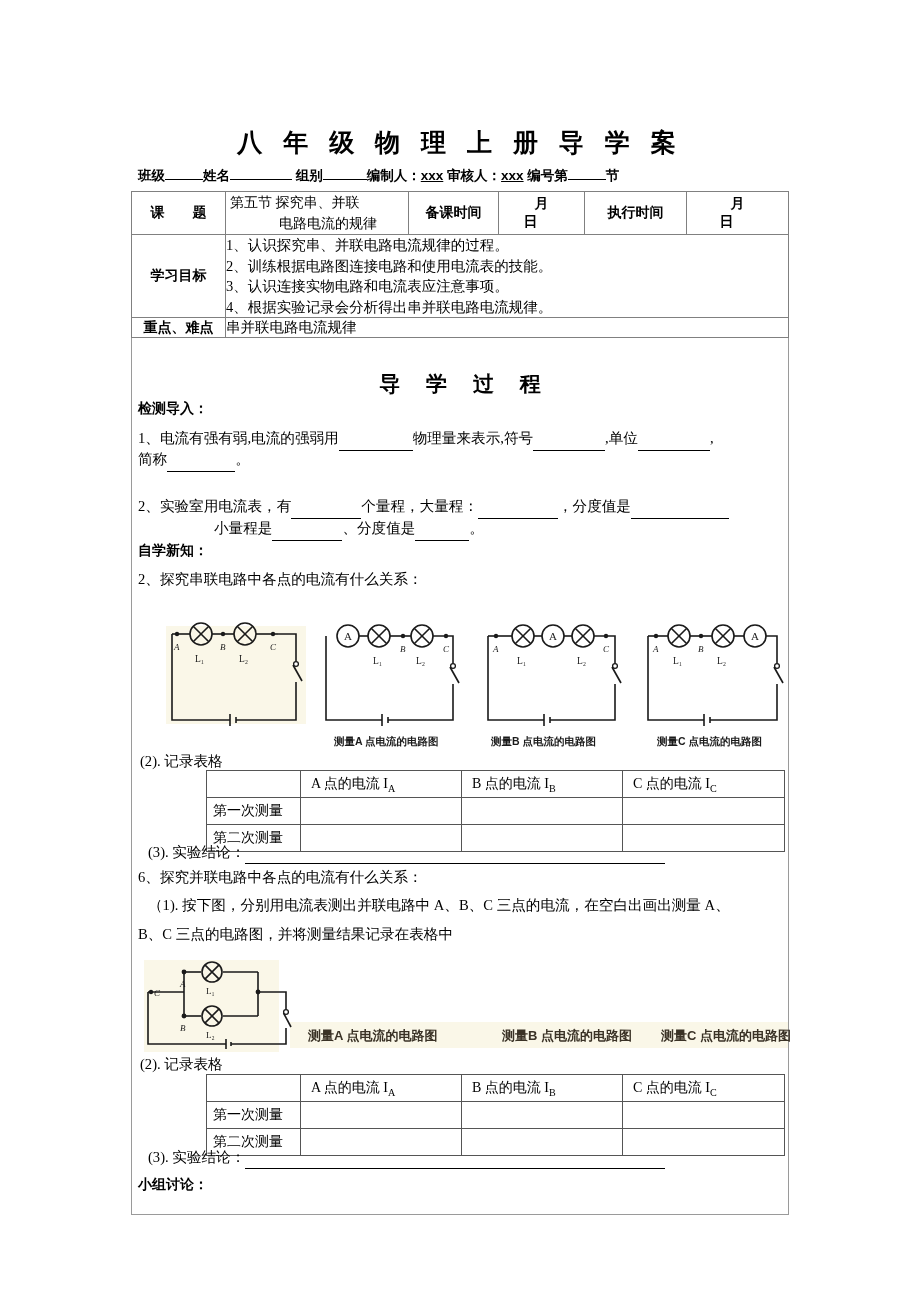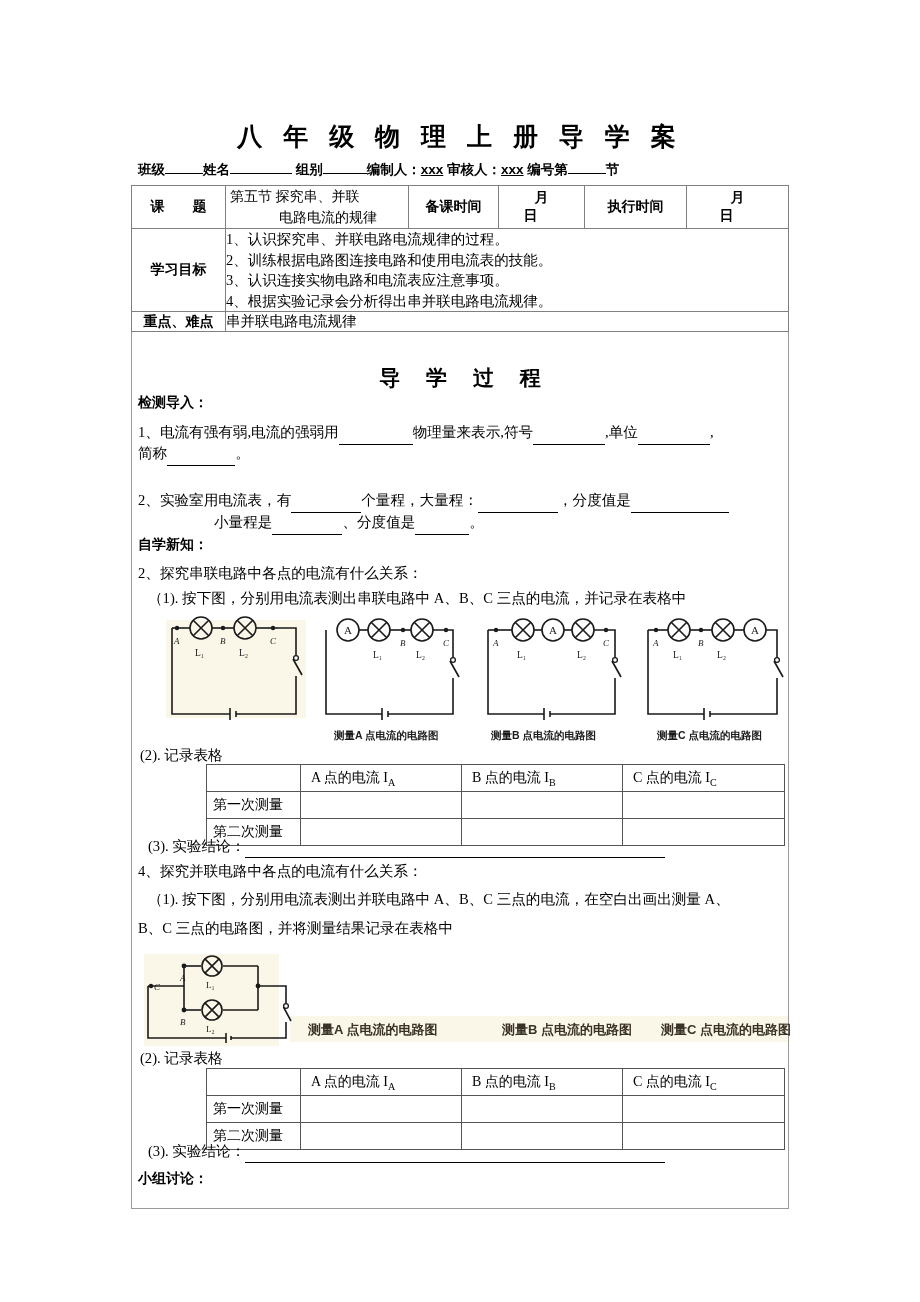--- a/index.html
+++ b/index.html
@@ -10,21 +10,21 @@
   body {
     width: 920px;
     height: 1302px;
     font-family: "Liberation Serif", "DejaVu Serif", serif;
     color: #000;
     position: relative;
     overflow: hidden;
   }
   .page {
     position: absolute;
-    left: 0; top: 2px;
+    left: 0; top: 8px;
     width: 920px;
     height: 1152px;
   }
 
   
   .doc-title {
     position: absolute;
     left: 0; top: 118px;
     width: 920px;
     text-align: center;
@@ -255,21 +255,20 @@
   <div class="body-line" style="top:490px">
     <span>2、实验室用电流表，有</span><span class="u" style="width:70px">&nbsp;</span><span>个量程，大量程：</span><span class="u" style="width:80px">&nbsp;</span><span>，分度值是</span><span class="u" style="width:98px">&nbsp;</span>
   </div>
   <div class="body-line" style="top:512px; left:214px">
     <span>小量程是</span><span class="u" style="width:70px">&nbsp;</span><span>、分度值是</span><span class="u" style="width:54px">&nbsp;</span><span>。</span>
   </div>
 
   <div class="sect-head" style="top:534px">自学新知：</div>
 
   <div class="body-line" style="top:563px">2、探究串联电路中各点的电流有什么关系：</div>
-  <div class="body-line indent" style="top:588px">（1). 按下图，分别用电流表测出串联电路中 A、B、C 三点的电流，并记录在表格中</div>
 
   <div class="beige-strip" style="left:166px; top:618px; width:140px; height:98px;"></div>
 
   <svg class="circ-wrap" style="left:150px; top:612px;" width="180" height="130" viewBox="0 0 180 130">
     <g fill="none" stroke="#1a1a1a" stroke-width="1.6">
       <path d="M22 14 H40"></path>
         <path d="M62 14 H84"></path>
         <path d="M106 14 H128"></path>
       <circle cx="51" cy="14" r="11"></circle>
         <circle cx="95" cy="14" r="11"></circle>
@@ -413,21 +412,21 @@
       <td></td>
       <td></td>
     </tr>
   </tbody>
     </table>
 
   <div class="concl" style="top:835px">
     <span>(3). 实验结论：</span><span class="u" style="width:420px">&nbsp;</span>
   </div>
 
-  <div class="body-line" style="top:861px">4、探究并联电路中各点的电流有什么关系：</div>
+  <div class="body-line" style="top:861px">6、探究并联电路中各点的电流有什么关系：</div>
   <div class="body-line indent" style="top:889px">（1). 按下图，分别用电流表测出并联电路中 A、B、C 三点的电流，在空白出画出测量 A、</div>
   <div class="body-line" style="top:918px">B、C 三点的电路图，并将测量结果记录在表格中</div>
 
   <div class="beige-strip" style="left:144px; top:952px; width:135px; height:92px;"></div>
   <div class="beige-strip" style="left:290px; top:1014px; width:498px; height:26px;"></div>
 
   <svg class="circ-wrap" style="left:140px; top:952px;" width="180" height="100" viewBox="0 0 180 100">
     <g fill="none" stroke="#1a1a1a" stroke-width="1.6">
       <path d="M8 32 V84 H72"></path>
       <path d="M8 32 H44"></path>

